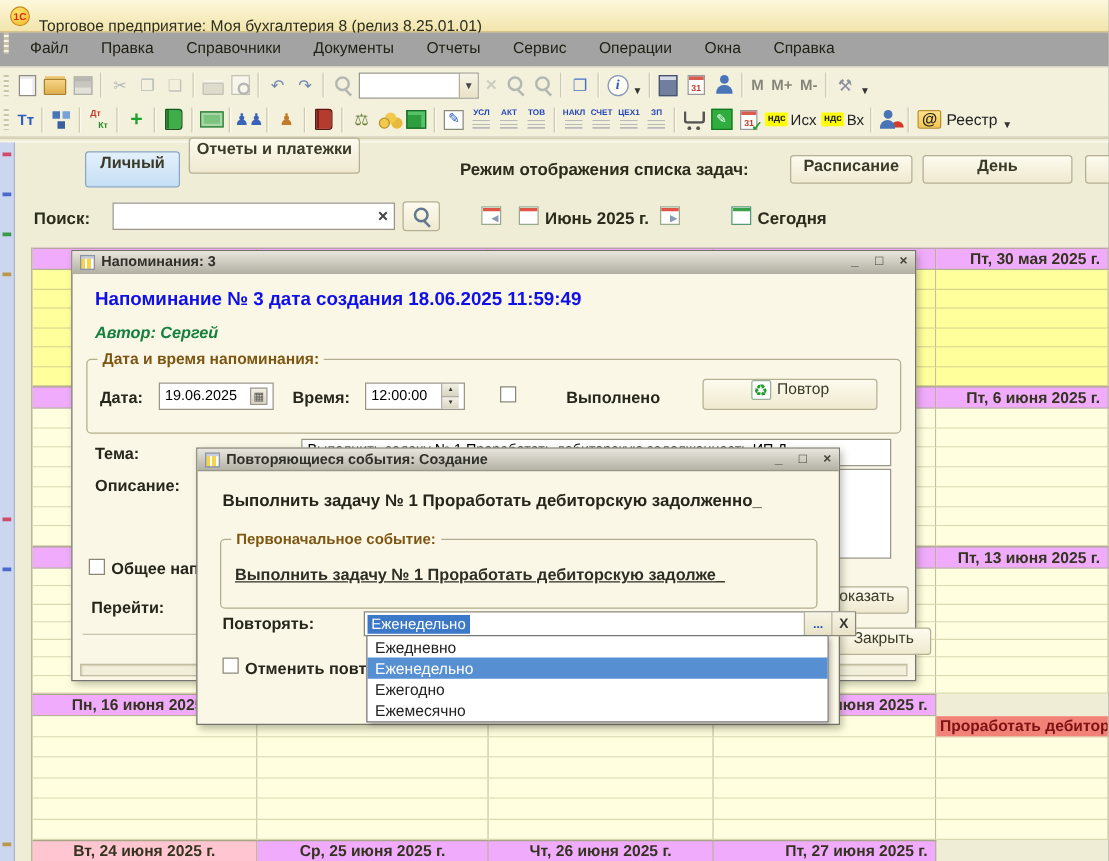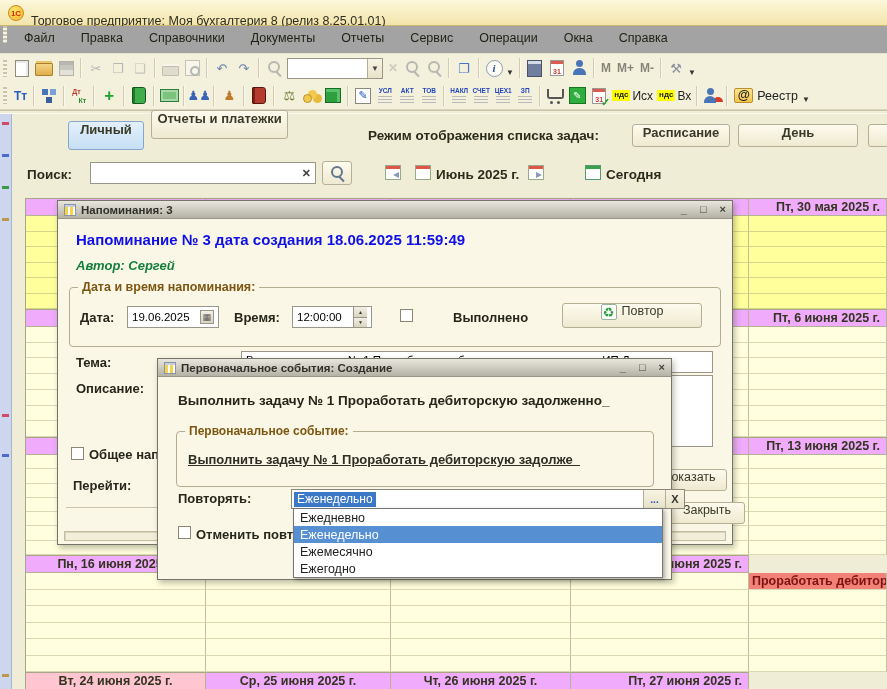--- a/index.html
+++ b/index.html
@@ -614,39 +614,39 @@
     <div class="ddiv" style="left:8px;top:306px;width:578px;"></div>
     <div class="btn" style="left:611px;top:301px;width:76px;height:22px;">
         <span>Закрыть</span>
       </div>
     <div class="dfoot" style="left:6px;top:330px;width:662px;height:10px;"></div>
   </div>
 
   <div class="dlg" style="left:157px;top:358px;width:515px;height:222px;z-index:20;">
     <div class="dtitle">
       <span class="dico"></span>
-      <b>Первоначальное события: Создание</b>
+      <b>Повторяющиеся события: Создание</b>
       <span class="wb">_</span>
       <span class="wb">□</span>
       <span class="wb">×</span>
     </div>
     <div class="flbl" style="left:20px;top:34px;font-size:13.5px;">Выполнить задачу № 1 Проработать дебиторскую задолженно_</div>
     <div class="grp" style="left:18px;top:72px;width:478px;height:56px;">
       <span class="leg" style="font-size:12px;">Первоначальное событие:</span>
       <span class="dlink" style="left:11px;top:20px;max-width:455px;">Выполнить задачу № 1 Проработать дебиторскую задолже_</span>
     </div>
     <span class="flbl" style="left:20px;top:132px;">Повторять:</span>
     <div class="combo" style="left:133px;top:130px;width:394px;height:20px;">
       <span class="combo-val">Еженедельно</span>
       <span class="combo-dots">...</span>
       <span class="combo-x">X</span>
     </div>
     <span class="cb" style="left:20px;top:167px;"></span>
     <span class="flbl" style="left:38px;top:168px;">Отменить повторение</span>
     <div class="ddown" style="left:135px;top:149px;width:370px;" id="ddown">
         <div class="opt">Ежедневно</div>
         <div class="opt sel">Еженедельно</div>
+        <div class="opt">Ежегодно</div>
         <div class="opt">Ежемесячно</div>
-        <div class="opt">Ежегодно</div>
       </div>
   </div>
 
 </div>
 
 </body></html>

